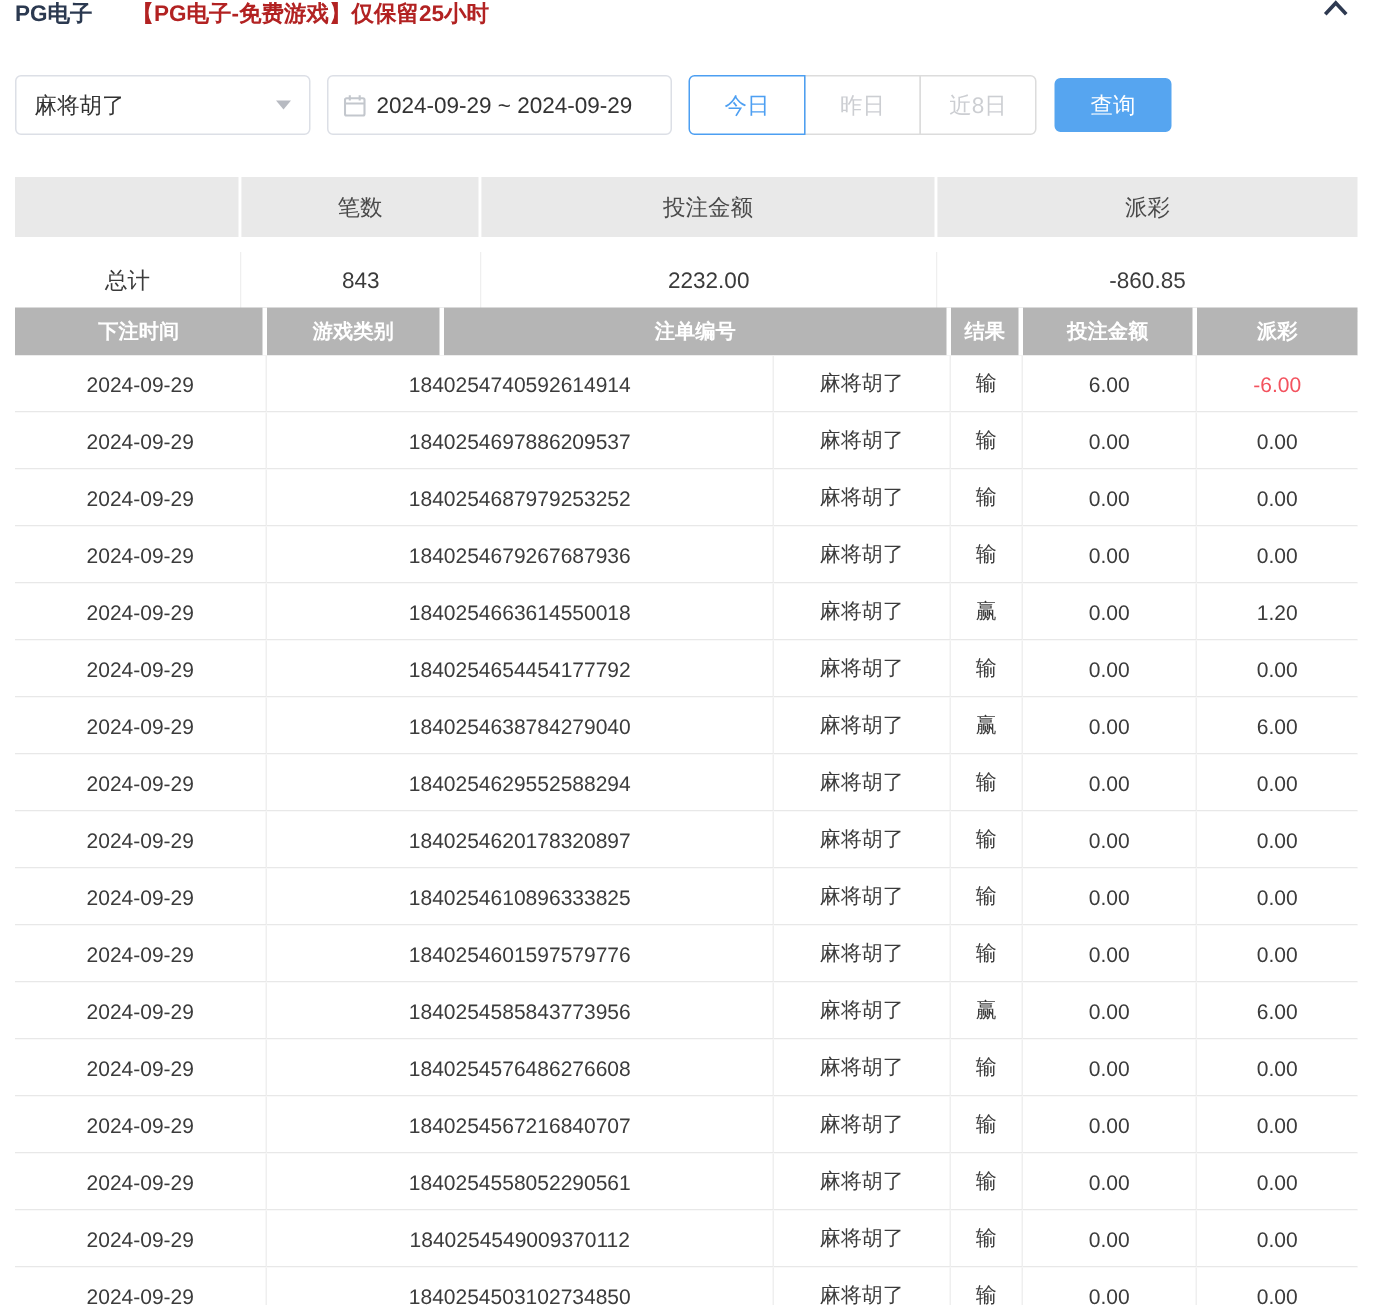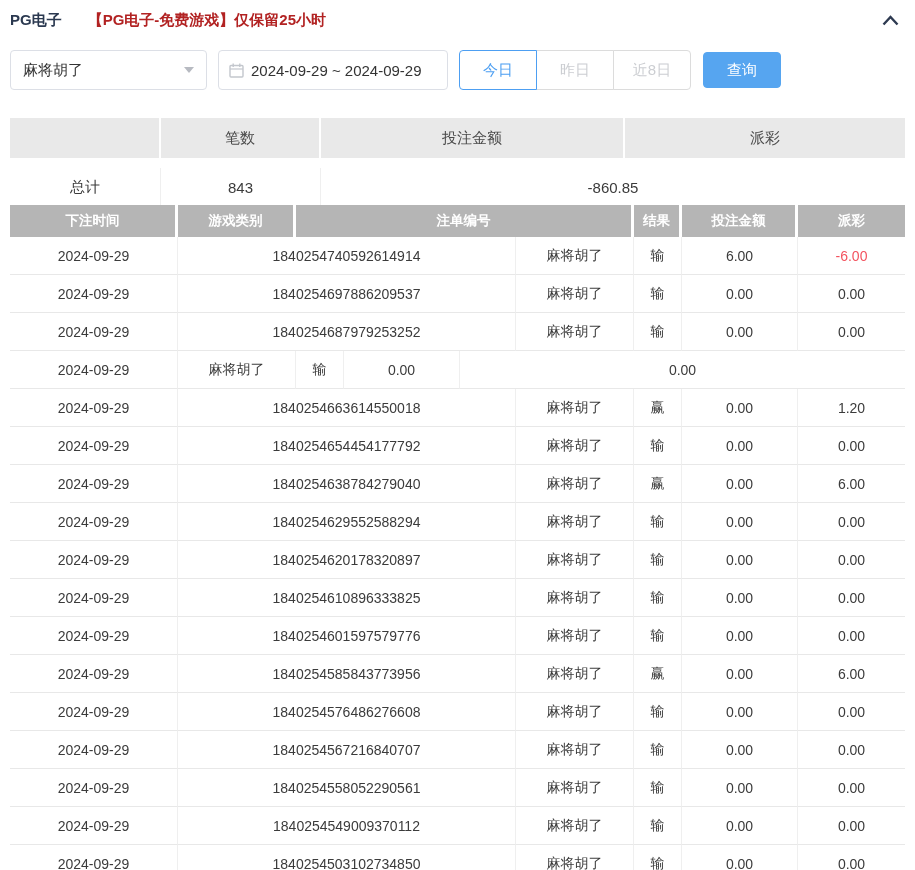--- a/index.html
+++ b/index.html
@@ -2,21 +2,21 @@
 <html><head>
 <meta charset="utf-8">
 <style>
   * { margin:0; padding:0; box-sizing:border-box; }
   html,body { background:#fff; }
   body { font-family:"Liberation Sans","DejaVu Sans",sans-serif; color:#3b3b3b; }
   .page { position:relative; width:915px; height:870px; background:#fff; overflow:hidden; }
 
   
   .panel-header { position:absolute; top:0; left:0; width:100%; height:40px;
-    display:flex; align-items:center; padding:0 16px 0 10px; }
+    display:flex; align-items:flex-start; padding:0 16px 0 10px; }
   .panel-title { font-size:15px; font-weight:bold; color:#2b3950; }
   .panel-announcement { font-size:15px; font-weight:bold; color:#b22222; margin-left:26px; }
   .collapse-btn { margin-left:auto; cursor:pointer; display:flex; align-items:center; }
 
   
   .filter-bar { position:absolute; top:50px; left:10px; display:flex; align-items:center; }
   .select-box { width:197px; height:40px; border:1px solid #dcdfe6; border-radius:4px;
     display:flex; align-items:center; padding:0 12px; font-size:15px; color:#333; background:#fff; cursor:pointer; }
   .select-caret { margin-left:auto; width:0; height:0; border-left:5px solid transparent;
     border-right:5px solid transparent; border-top:6px solid #b7bac1; }
@@ -103,20 +103,21 @@
   <div class="summary">
     <div class="srow shead">
       <div class="scell s0"></div>
       <div class="scell s1">笔数</div>
       <div class="scell s2">投注金额</div>
       <div class="scell s3">派彩</div>
     </div>
     <div class="srow sbody">
       <div class="scell s0">总计</div>
       <div class="scell s1">843</div>
+      <div class="scell s2 money">2232.00</div>
       <div class="scell s3 money neg">-860.85</div>
     </div>
   </div>
 
   <div class="bet-table">
     <div class="thead">
       <div class="hcell c0">下注时间</div>
       <div class="hcell c2">游戏类别</div>
       <div class="hcell c1">注单编号</div>
       <div class="hcell c3">结果</div>
@@ -143,20 +144,21 @@
         <div class="trow">
           <div class="tcell c0">2024-09-29</div>
           <div class="tcell c1">1840254687979253252</div>
           <div class="tcell c2">麻将胡了</div>
           <div class="tcell c3">输</div>
           <div class="tcell c4">0.00</div>
           <div class="tcell c5">0.00</div>
         </div>
         <div class="trow">
           <div class="tcell c0">2024-09-29</div>
+          <div class="tcell c1">1840254679267687936</div>
           <div class="tcell c2">麻将胡了</div>
           <div class="tcell c3">输</div>
           <div class="tcell c4">0.00</div>
           <div class="tcell c5">0.00</div>
         </div>
         <div class="trow">
           <div class="tcell c0">2024-09-29</div>
           <div class="tcell c1">1840254663614550018</div>
           <div class="tcell c2">麻将胡了</div>
           <div class="tcell c3">赢</div>

